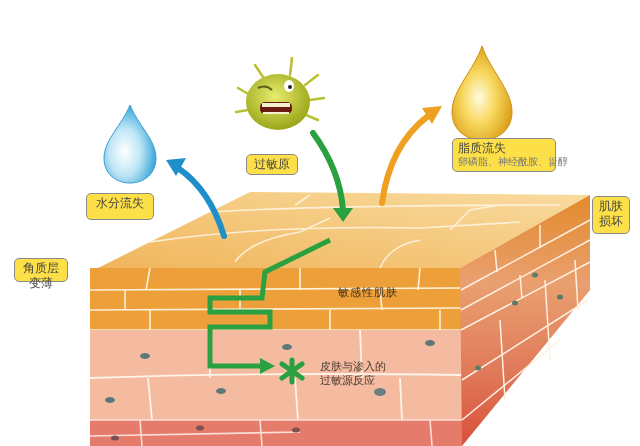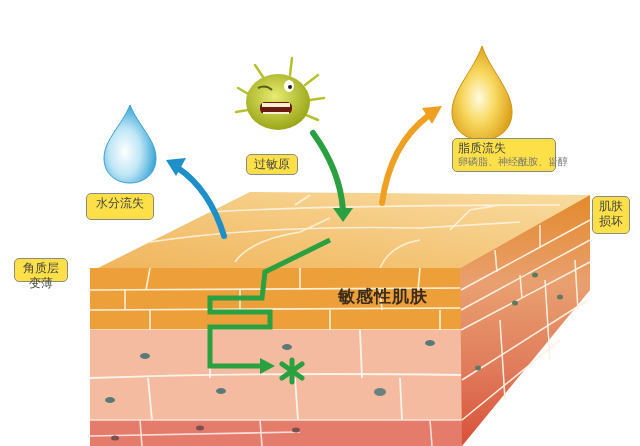--- a/index.html
+++ b/index.html
@@ -1,20 +1,20 @@
 <!DOCTYPE html>
 <html><head>
 <meta charset="utf-8">
 <style>
   html,body{margin:0;padding:0;background:#fff;}
   body{width:640px;height:446px;position:relative;overflow:hidden;font-family:"DejaVu Sans",sans-serif;}
   #stage{position:absolute;left:0;top:0;width:640px;height:446px;}
   .callout{position:absolute;border:1.5px solid #8a8a8a;border-radius:5px;background:#fde047;color:#444;font-size:12px;line-height:15px;padding:2px 5px;text-align:center;box-sizing:border-box;}
   .callout .sub{font-size:10px;color:#777;line-height:11px;white-space:nowrap;}
-  .label-main{position:absolute;font-size:17px;color:#3a2b1a;font-weight:bold;letter-spacing:1px;}
+  .label-main{position:absolute;font-size:11px;color:#3a2b1a;font-weight:normal;letter-spacing:1px;}
   .label-react{position:absolute;font-size:11px;color:#4a3a30;line-height:14px;}
 </style>
 </head>
 <body>
 
 <div id="stage">
 <svg width="640" height="446" viewBox="0 0 640 446" xmlns="http://www.w3.org/2000/svg" style="position:absolute;left:0;top:0;">
   <defs>
     <radialGradient id="waterG" cx="40%" cy="60%" r="60%">
       <stop offset="0" stop-color="#ffffff"></stop>
@@ -204,13 +204,17 @@
   <div>损坏</div>
 </div>
 
 <div class="callout" style="left:14px;top:258px;width:54px;height:24px;">
   <div>角质层</div>
   <div>变薄</div>
 </div>
 
 <div class="label-main" style="left:338px;top:285px;">敏感性肌肤</div>
 
+<div class="label-react" style="left:320px;top:360px;">
+  <div>皮肤与渗入的</div>
+  <div>过敏源反应</div>
+</div>
 </div>
 
 </body></html>

